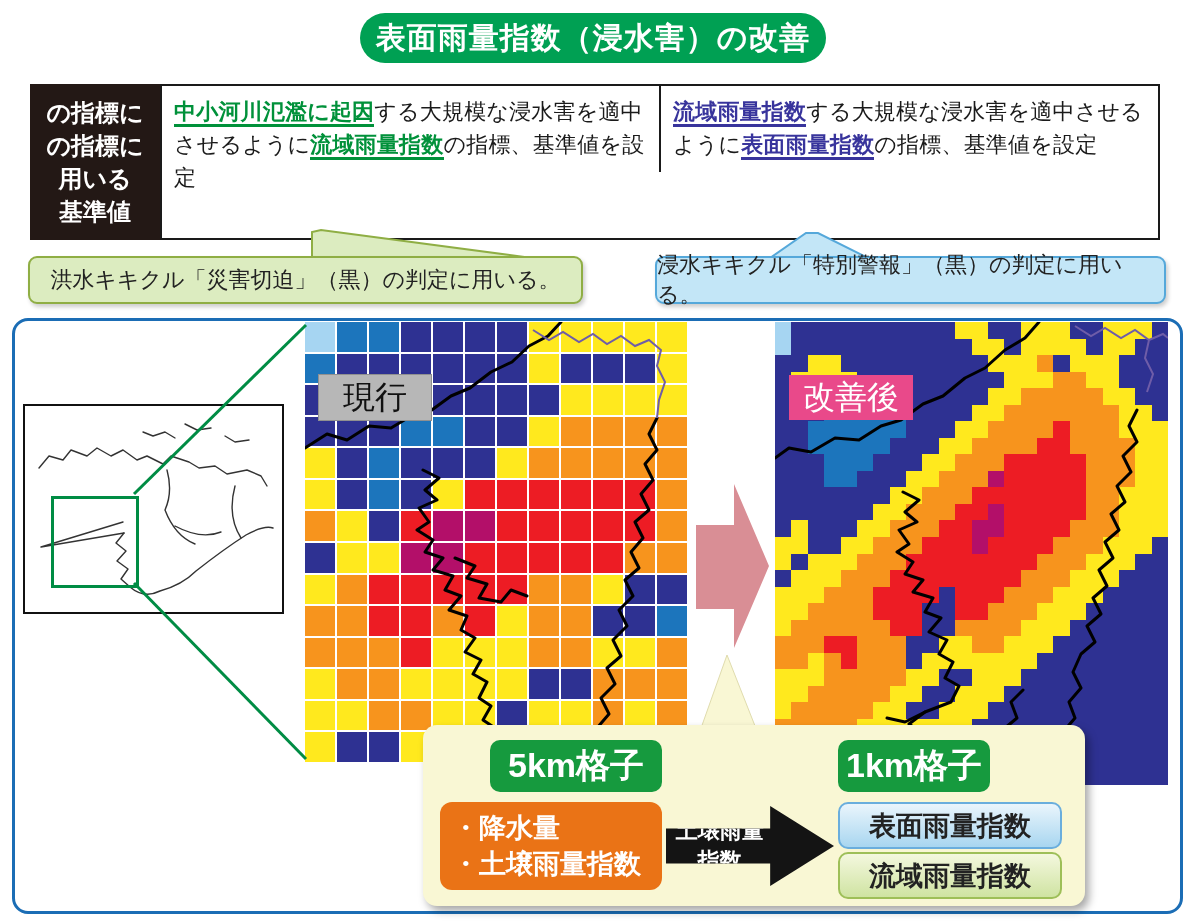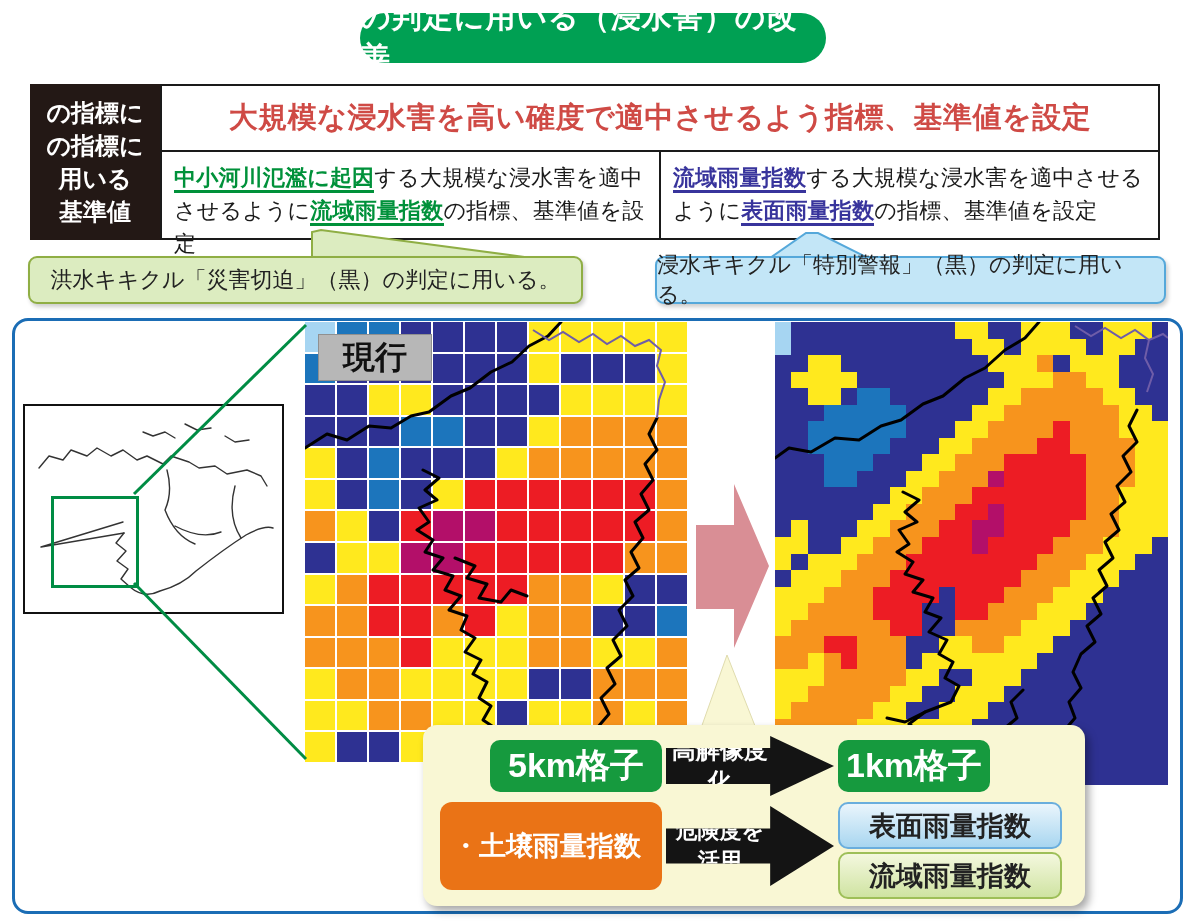--- a/index.html
+++ b/index.html
@@ -62,21 +62,21 @@
   }
   .gridmap{position:absolute;z-index:1;overflow:hidden;}
   .gridmap .grid{position:absolute;left:0;top:0;width:100%;height:100%;display:grid;background:#fff;}
   .gridmap.current{left:305px;top:322px;width:382px;height:440px;}
   .gridmap.current .grid{gap:2px;}
   .gridmap.improved{left:775px;top:322px;width:393px;height:463px;}
   .gridmap.improved .grid{gap:0;}
   .coast{position:absolute;left:0;top:0;z-index:2;pointer-events:none;}
   .map-tag{
     position:absolute;z-index:4;display:flex;align-items:center;justify-content:center;
-    font-size:32px;font-weight:bold;
+    font-size:32px;font-weight:normal;margin-top:40px;
   }
   .map-tag.current-tag{left:13px;top:12px;width:112px;height:45px;background:#b7b7b7;border:1px solid #909090;color:#111;}
   .map-tag.improved-tag{left:14px;top:13px;width:124px;height:45px;background:#e9498a;color:#fff;}
   
   .overlay{position:absolute;left:0;top:0;z-index:2;pointer-events:none;}
   
   .legend-box{
     position:absolute;left:423px;top:725px;width:662px;height:181px;
     background:var(--cream);border-radius:14px;box-shadow:4px 5px 8px rgba(0,0,0,0.35);
     z-index:4;
@@ -104,31 +104,30 @@
   .index-box{
     position:absolute;left:415px;width:220px;height:43px;border-radius:10px;
     display:flex;align-items:center;justify-content:center;font-size:27px;color:#222;font-weight:bold;
   }
   .index-surface{top:77px;background:linear-gradient(#eaf5fc,#a8d6f0);border:2px solid #6aaedd;}
   .index-basin{top:127px;background:linear-gradient(#f4f8de,#cfe3a2);border:2px solid #9ebf58;}
 </style>
 </head>
 <body>
 
-<div class="title-pill">の判定に用いる（浸水害）の改善</div>
+<div class="title-pill">表面雨量指数（浸水害）の改善</div>
 
 <div class="spec-table">
   <div class="black-cell">
     <span>の指標に</span>
     <span>の指標に</span>
     <span>用いる</span>
     <span>基準値</span>
   </div>
   <div class="table-right">
-    <div class="table-heading">大規模な浸水害を高い確度で適中させるよう指標、基準値を設定</div>
     <div class="table-cells">
       <div class="table-cell left">
         <span class="hl-green">中小河川氾濫に起因</span><span>する大規模な浸水害を適中</span><br>
         <span>させるように</span><span class="hl-green">流域雨量指数</span><span>の指標、基準値を設定</span>
       </div>
       <div class="table-cell right">
         <span class="hl-blue">流域雨量指数</span><span>する大規模な浸水害を適中させる</span><br>
         <span>ように</span><span class="hl-blue">表面雨量指数</span><span>の指標、基準値を設定</span>
       </div>
     </div>
@@ -1011,41 +1010,40 @@
   <svg class="coast" width="393" height="463" viewBox="0 0 393 463">
     <g fill="none" stroke="#000" stroke-width="3" stroke-linejoin="round" stroke-linecap="round">
       <path d="M264,0 L250,16 L230,28 L210,46 L190,56 L168,74 L148,82 L126,98 L106,104 L84,118 L60,116 L36,130 L14,126 L0,136"></path>
       <path d="M128,170 L144,178 L130,190 L142,200 L124,208 L134,222 L122,230 L138,240 L130,252 L148,258 L138,270 L158,276 L150,290 L166,296 L154,310 L172,318 L164,332 L178,340 L170,356 L184,364 L176,380 L150,390 L134,402 L148,412 L170,408 L186,418 L178,432 L192,440"></path>
       <path d="M150,390 L130,400 L112,396 M192,440 L210,436 L224,444"></path>
       <path d="M232,463 L238,448 L226,436 L238,422 L230,406 L242,396 L236,380 L248,368"></path>
       <path d="M362,88 L354,104 L362,120 L348,134 L356,150 L342,164 L350,180 L336,192 L344,208 L330,220 L338,236 L324,248 L332,264 L318,276 L326,292 L312,304 L320,320 L306,332 L298,350 L306,366 L294,380 L300,396 L288,410 L294,426 L284,440 L288,456"></path>
     </g>
     <path d="M300,4 L316,14 L330,6 L346,16 L360,8 L374,18 L388,12 L393,16 M374,18 L370,36 L378,52 L372,70" fill="none" stroke="#6f5da8" stroke-width="2"></path>
   </svg>
+  <div class="map-tag improved-tag">改善後</div>
 </div>
 
 <svg class="overlay" width="1189" height="921" viewBox="0 0 1189 921">
   <polygon points="312,258 312,232 321,230 532,258" fill="#dcecc0" stroke="#8fae44" stroke-width="2"></polygon>
   <polygon points="770,258 806,233 818,233 868,258" fill="#c3e6f7" stroke="#55a8da" stroke-width="2"></polygon>
   <line x1="134" y1="494" x2="306" y2="325" stroke="#008c44" stroke-width="3"></line>
   <line x1="134" y1="583" x2="306" y2="759" stroke="#008c44" stroke-width="3"></line>
   <polygon points="696,525 734,525 734,484 769,566 734,648 734,609 696,609" fill="#d98e95"></polygon>
   <polygon points="727,655 700,731 757,731" fill="#f9f7d4" stroke="#e0dcae" stroke-width="1"></polygon>
 </svg>
 
 <div class="callout flood">洪水キキクル「災害切迫」（黒）の判定に用いる。</div>
 <div class="callout inund">浸水キキクル「特別警報」（黒）の判定に用いる。</div>
 
 <div class="legend-box">
   <div class="pill-green pill-5km">5km格子</div>
-  <div class="black-arrow arrow-1">
-    <span class="arrow-label">高解像度化</span>
-  </div>
   <div class="pill-green pill-1km">1km格子</div>
   <div class="orange-box">
+    <span>・降水量</span>
     <span>・土壌雨量指数</span>
   </div>
   <div class="black-arrow arrow-2">
-    <span class="arrow-label">危険度を活用</span>
+    <span class="arrow-label">土壌雨量指数</span>
   </div>
   <div class="index-box index-surface">表面雨量指数</div>
   <div class="index-box index-basin">流域雨量指数</div>
 </div>
 
 </body></html>

